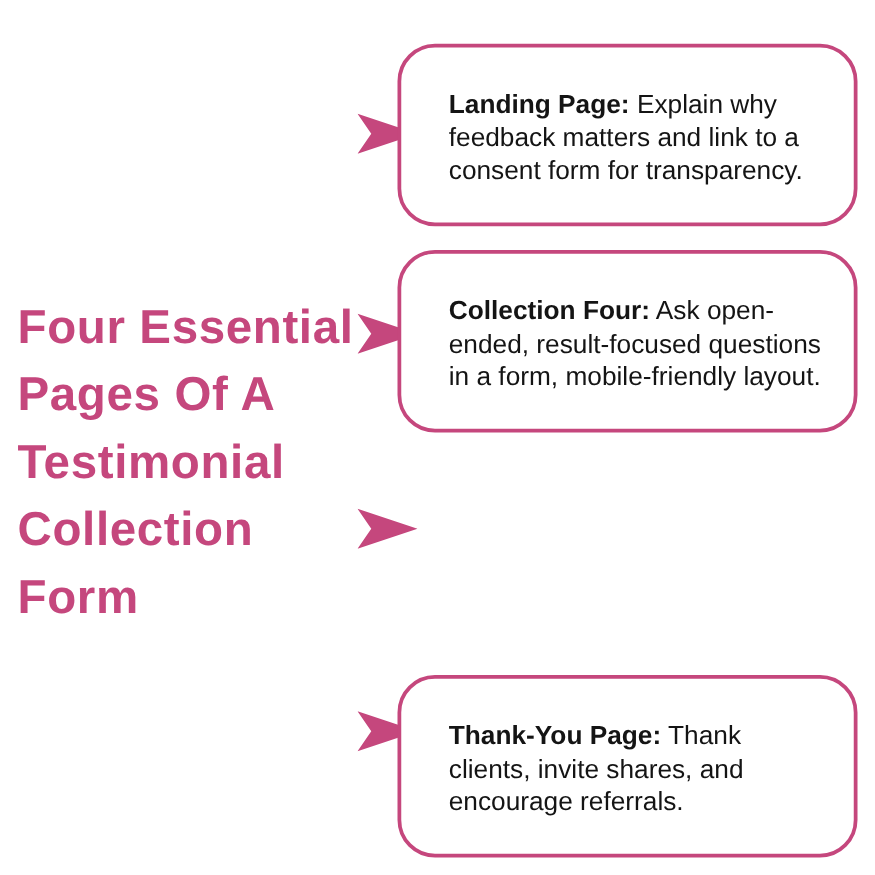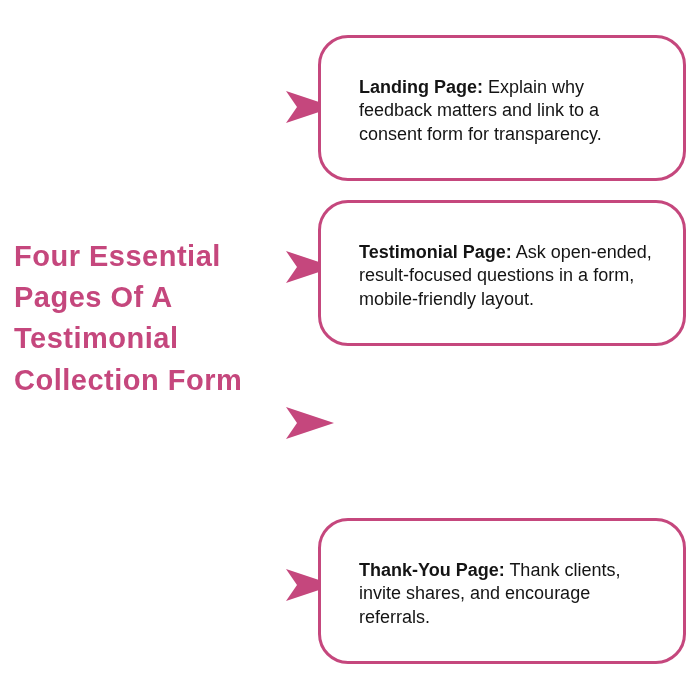--- a/index.html
+++ b/index.html
@@ -13,21 +13,21 @@
     width: 700px;
     height: 700px;
     background: var(--bg, #ffffff);
     overflow: hidden;
   }
   .page-title {
     position: absolute;
     left: 14px;
     top: 236px;
     width: 290px;
-    font-size: 29px;
+    font-size: 38px;
     font-weight: 700;
     line-height: 1.42;
     color: var(--accent, #c5477d);
     letter-spacing: 0.5px;
   }
   .card {
     position: absolute;
     left: 318px;
     width: 368px;
     height: 146px;
@@ -35,23 +35,23 @@
     border: 3px solid var(--accent, #c5477d);
     border-radius: 30px;
     background: #ffffff;
     padding: 24px 26px 18px 38px;
     display: flex;
     align-items: center;
   }
   .card-1 { top: 35px; }
   .card-2 { top: 200px; }
   .card-3 { top: 359px; }
-  .card-4 { top: 518px; }
+  .card-4 { top: 540px; }
   .card-text {
-    font-size: 18px;
+    font-size: 21px;
     line-height: 1.28;
     color: var(--text, #141414);
   }
   .card-label {
     font-weight: 700;
   }
   .arrow {
     position: absolute;
     left: 286px;
     width: 48px;
@@ -94,21 +94,21 @@
 
   <div class="card card-1">
     <div class="card-text">
       <span class="card-label">Landing Page:</span>
       <span>Explain why feedback matters and link to a consent form for transparency.</span>
     </div>
   </div>
 
   <div class="card card-2">
     <div class="card-text">
-      <span class="card-label">Testimonial Page:</span>
+      <span class="card-label">Collection Four:</span>
       <span>Ask open-ended, result-focused questions in a form, mobile-friendly layout.</span>
     </div>
   </div>
 
 
   <div class="card card-4">
     <div class="card-text">
       <span class="card-label">Thank-You Page:</span>
       <span>Thank clients, invite shares, and encourage referrals.</span>
     </div>

